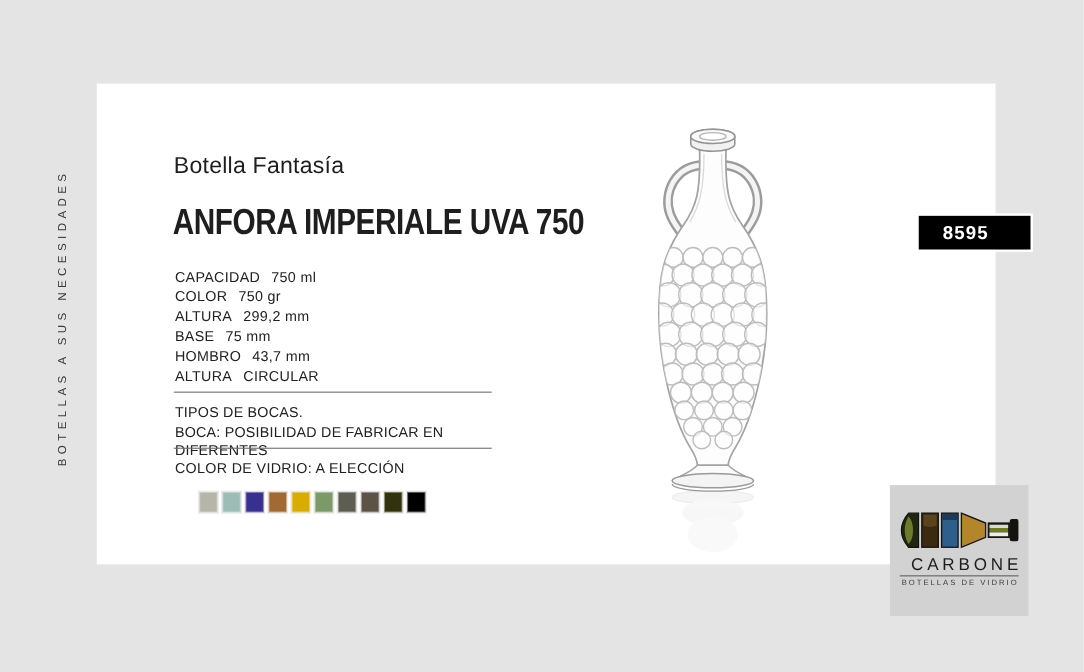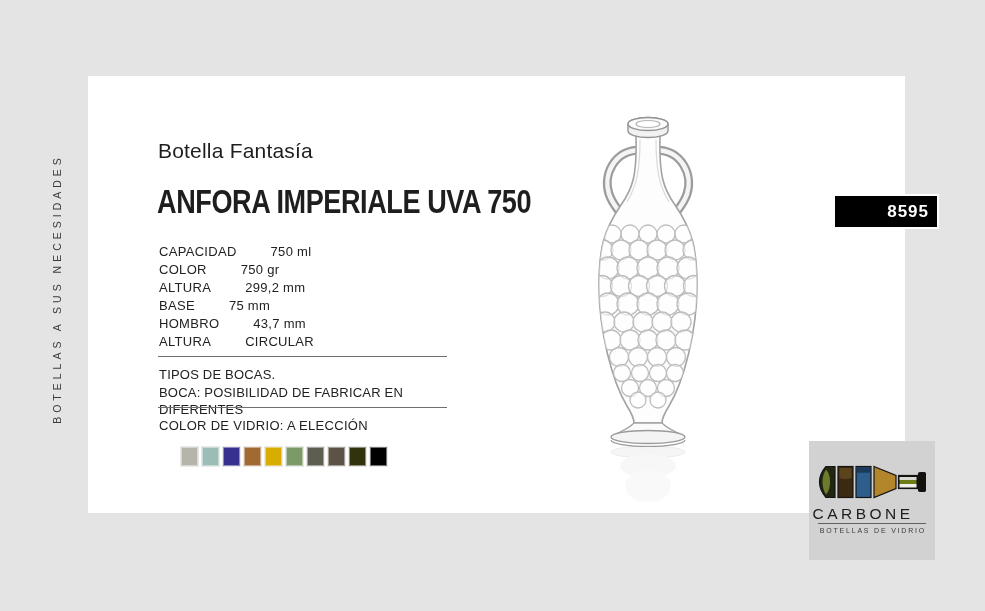--- a/index.html
+++ b/index.html
@@ -26,21 +26,21 @@
     position:absolute;left:158px;top:139px;
     font-size:21px;color:#1e1e1e;letter-spacing:0.2px;
   }
   .product-name{
     position:absolute;left:157px;top:183px;
     font-size:33px;font-weight:700;color:#1e1e1e;
     letter-spacing:-0.5px;white-space:nowrap;
     transform:scaleX(0.82);transform-origin:left top;
   }
   .spec-list{position:absolute;left:159px;top:243px;}
-  .spec-row{font-size:13px;line-height:18px;color:#222;display:flex;gap:24px;}
+  .spec-row{font-size:13px;line-height:18px;color:#222;display:flex;}
   .spec-label{letter-spacing:0.3px;}
   .spec-value{margin-left:10px;letter-spacing:0.3px;}
   .rule{position:absolute;left:158px;width:289px;height:0;border-top:1.4px solid #6f6f6f;}
   .rule-1{top:356px;}
   .rule-2{top:407px;}
   .boca-text{
     position:absolute;left:159px;top:366px;width:300px;
     font-size:13px;line-height:17.5px;color:#222;letter-spacing:0.2px;
   }
   .glass-color-title{
@@ -52,39 +52,39 @@
     display:flex;gap:4px;
   }
   .swatch{
     width:17px;height:19px;
     box-shadow:inset 0 0 0 1px rgba(255,255,255,0.45);
     outline:1px solid #eaeaea;
   }
   .code-badge{
     position:absolute;left:835px;top:196px;width:102px;height:31px;
     background:#000;outline:2px solid #fff;
-    display:flex;align-items:center;justify-content:flex-end;
+    display:flex;align-items:center;justify-content:center;
   }
   .code-badge span{
     color:#fff;font-size:17px;font-weight:700;letter-spacing:1px;
     transform:translateX(-8px);
   }
   .bottle-art{position:absolute;left:575px;top:100px;width:160px;height:410px;}
   .email{
     position:absolute;left:90px;top:534px;
     font-size:13.5px;color:#161616;letter-spacing:0.2px;
     text-decoration:none;
   }
   .logo-panel{
     position:absolute;left:809px;top:441px;width:126px;height:119px;
     background:#d2d2d2;
   }
   .logo-bottle{position:absolute;left:9px;top:24px;width:108px;height:40px;}
   .logo-name{
-    position:absolute;left:0;top:64px;width:136px;
+    position:absolute;left:0;top:64px;width:136px;text-align:center;
     font-size:15.5px;letter-spacing:3.5px;color:#1d1d1d;text-indent:3.5px;
   }
   .logo-rule{
     position:absolute;left:9px;top:82px;width:108px;height:0;
     border-top:1px solid #5f5f5f;
   }
   .logo-tagline{
     position:absolute;left:0;top:86px;width:126px;text-align:center;
     font-size:7px;letter-spacing:1.8px;color:#3b3b3b;text-indent:1.8px;
   }

